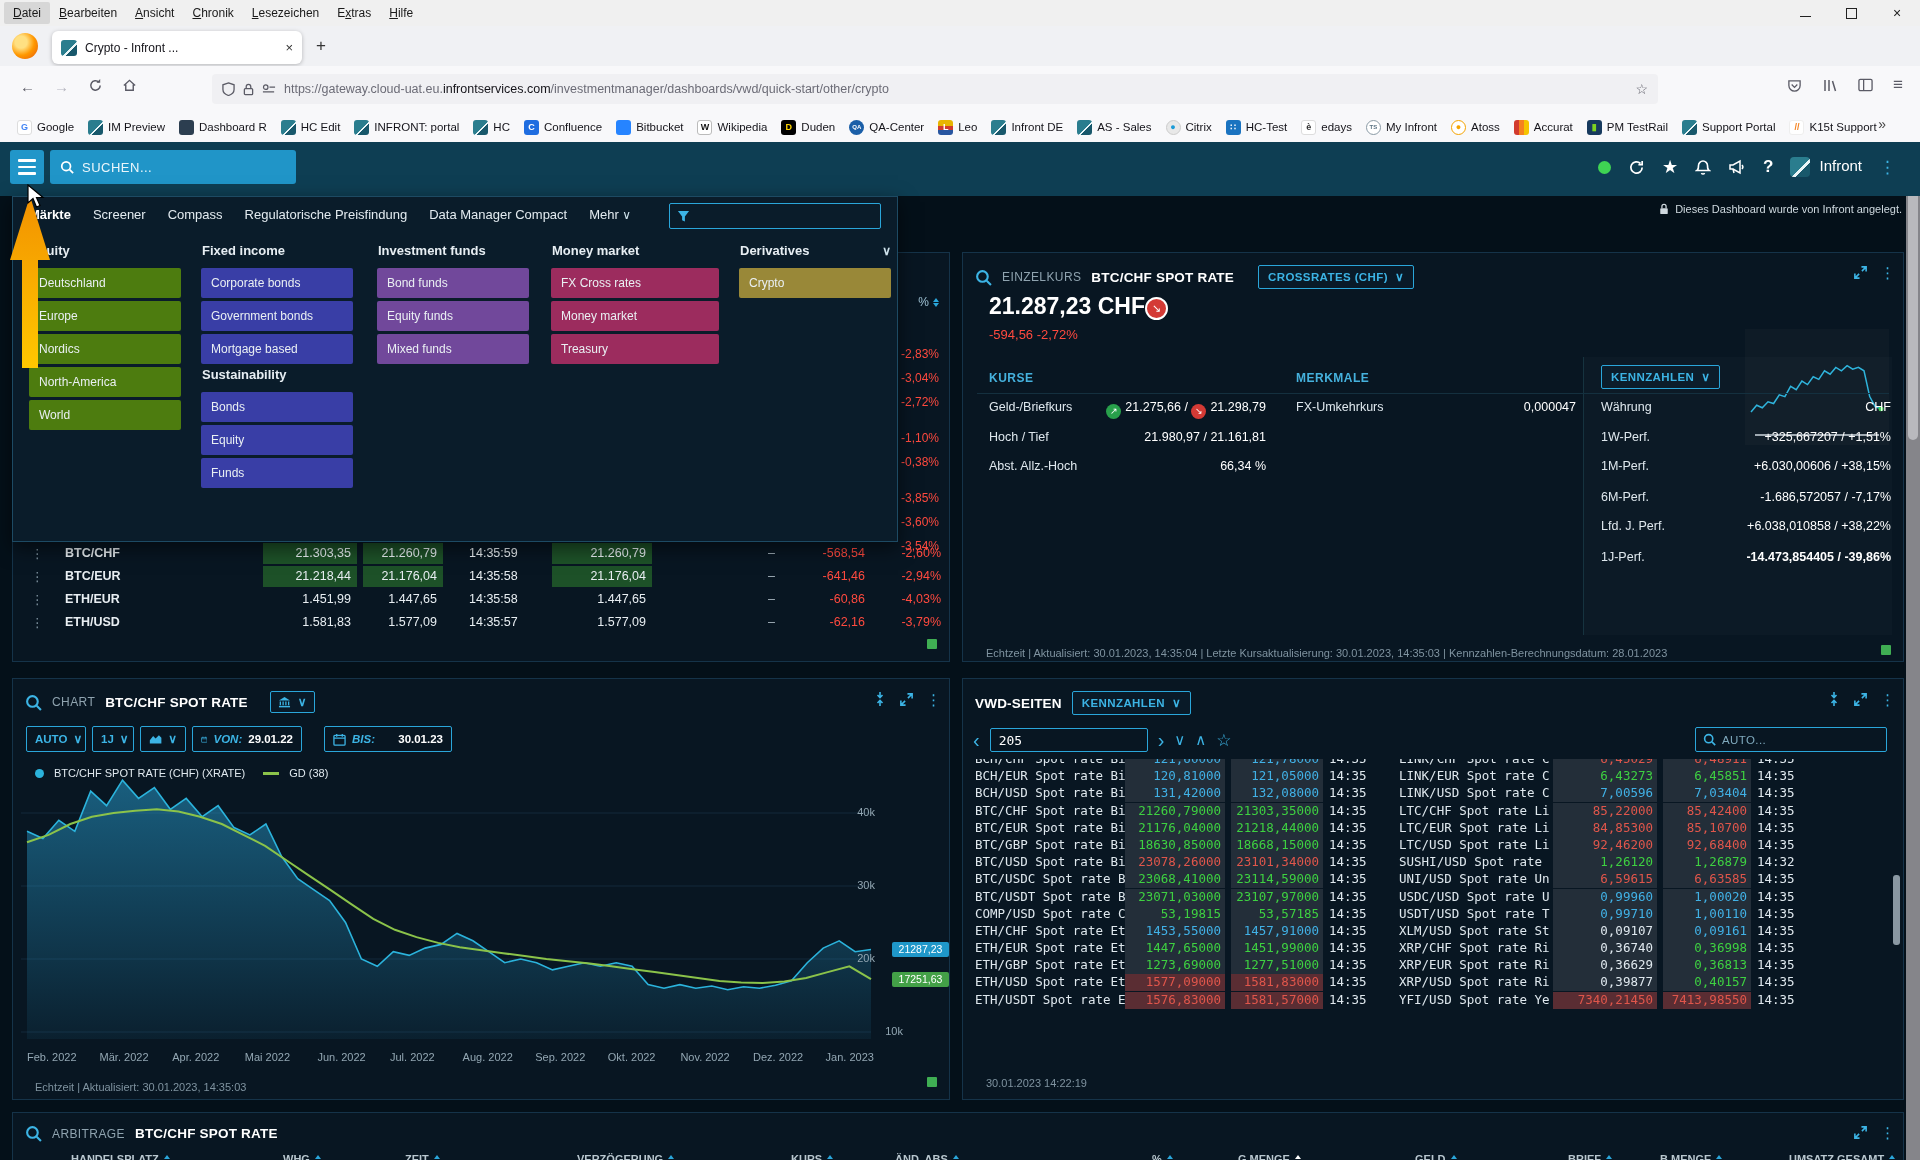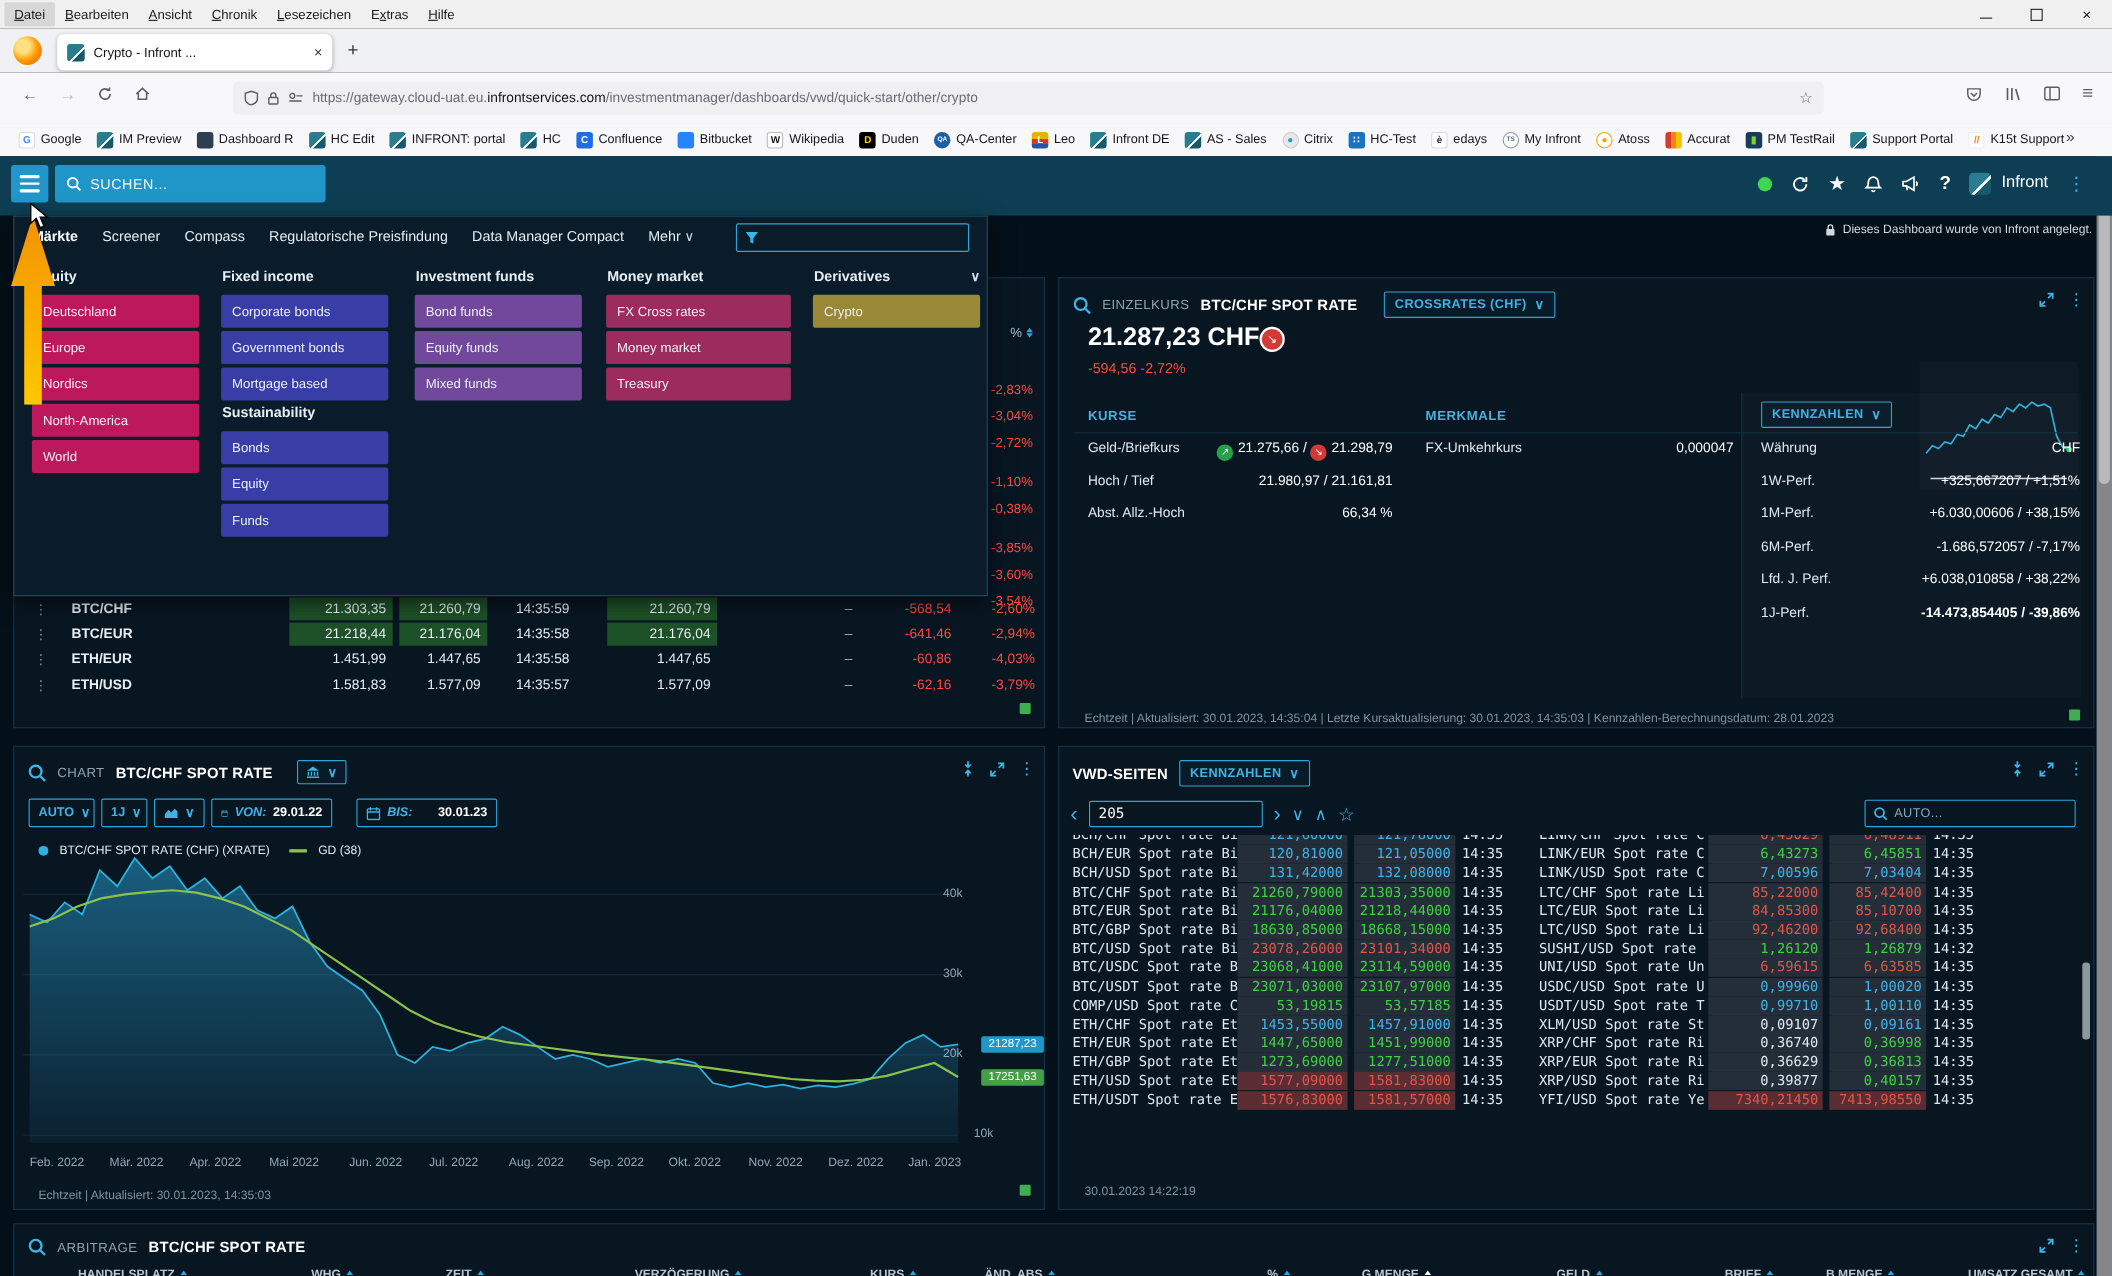--- a/index.html
+++ b/index.html
@@ -128,21 +128,21 @@
   
   #megamenu{left:12px;top:196px;width:886px;height:346px;background:#0a1c2a;border:1px solid #1d4a63;
             box-shadow:0 6px 18px rgba(0,0,0,.55);z-index:20;box-sizing:border-box}
   #mm-tabs{position:absolute;left:16px;top:10px;display:flex;gap:22px;font-size:13px;color:#e3ebf0;align-items:center}
   .mm-tab.active{font-weight:bold;color:#fff}
   #mm-filter{position:absolute;right:16px;top:6px;width:212px;height:26px;border:1px solid #2aa6da;border-radius:2px;
              display:flex;align-items:center;padding:0 7px;box-sizing:border-box}
   .mm-col{position:absolute;top:46px}
   .mm-col h3{margin:0 0 10px 1px;font-size:13px;color:#e7eef3;font-weight:bold;display:flex;justify-content:space-between;align-items:center}
   .mm-btn{height:30px;line-height:30px;border-radius:2px;color:#eaf0f3;font-size:12px;padding-left:10px;margin-bottom:3px}
-  .st-equity{background:#be185d}.st-fixed{background:#393ea6}.st-funds{background:#71489b}
+  .st-equity{background:#4d7c0f}.st-fixed{background:#393ea6}.st-funds{background:#71489b}
   .st-money{background:#9c2c5e}.st-crypto{background:#998838}
   .mm-sub{margin-top:20px}
   .chev{color:#cfe3ec;font-size:12px}
   
   #promo-arrow{left:10px;top:196px;z-index:30}
   #cursor{left:26px;top:184px;z-index:31}
 </style>
 </head>
 <body>
 

